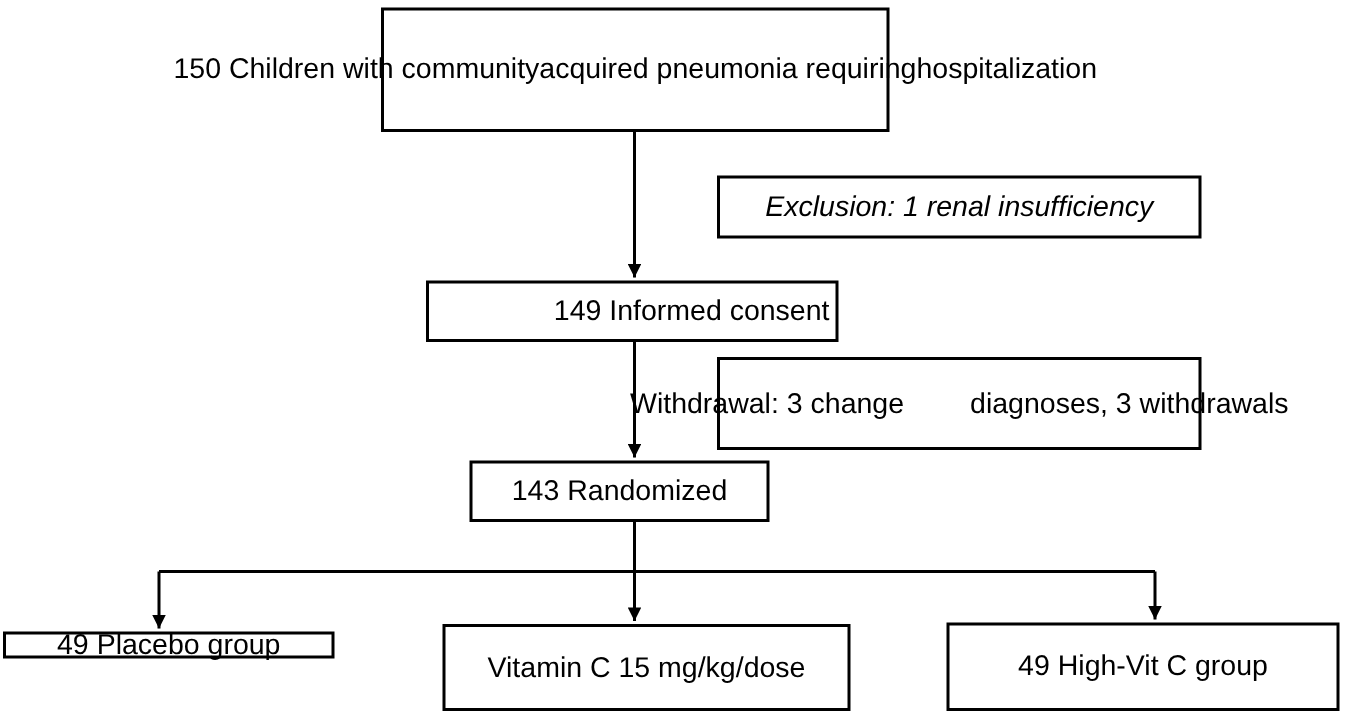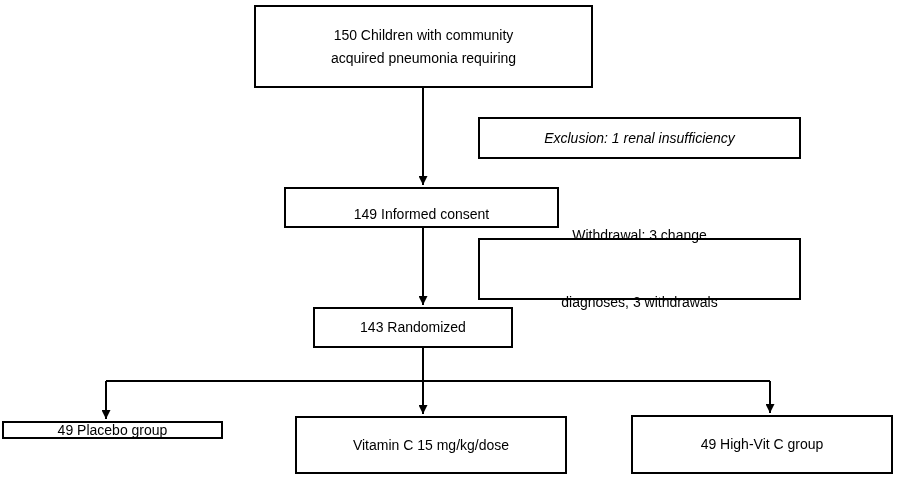--- a/index.html
+++ b/index.html
@@ -22,25 +22,25 @@
     width: 897px;
     height: 479px;
     overflow: hidden;
     background: var(--background);
   }
   .box {
     position: absolute;
     border: 2px solid var(--border);
     background: var(--background);
     display: flex;
-    flex-direction: column;
+    flex-direction: row;
     justify-content: center;
     align-items: center;
     text-align: center;
-    font-size: 14px;
+    font-size: 19px;
     line-height: 23px;
     padding: 0 4px;
   }
   .box .line { white-space: nowrap; }
 
   
   .box-enrollment { left: 254px; top: 5px;   width: 339px; height: 83px; }
   .box-exclusion  { left: 478px; top: 117px; width: 323px; height: 42px; font-style: italic; }
   .box-consent    { left: 284px; top: 187px; width: 275px; height: 41px; justify-content: flex-end; }
   .box-withdrawal { left: 478px; top: 238px; width: 323px; height: 62px; gap: 44px; }
@@ -83,20 +83,21 @@
     <path class="flow" d="M423,348 V414" marker-end="url(#arrowhead)"></path>
 
     <path class="flow" d="M106,381 V419" marker-end="url(#arrowhead)"></path>
 
     <path class="flow" d="M770,381 V413" marker-end="url(#arrowhead)"></path>
   </svg>
 
   <div class="box box-enrollment">
     <div class="line">150 Children with community</div>
     <div class="line">acquired pneumonia requiring</div>
+    <div class="line">hospitalization</div>
   </div>
 
   <div class="box box-exclusion">
     <div class="line">Exclusion: 1 renal insufficiency</div>
   </div>
 
   <div class="box box-consent">
     <div class="line">149 Informed consent</div>
   </div>
 

